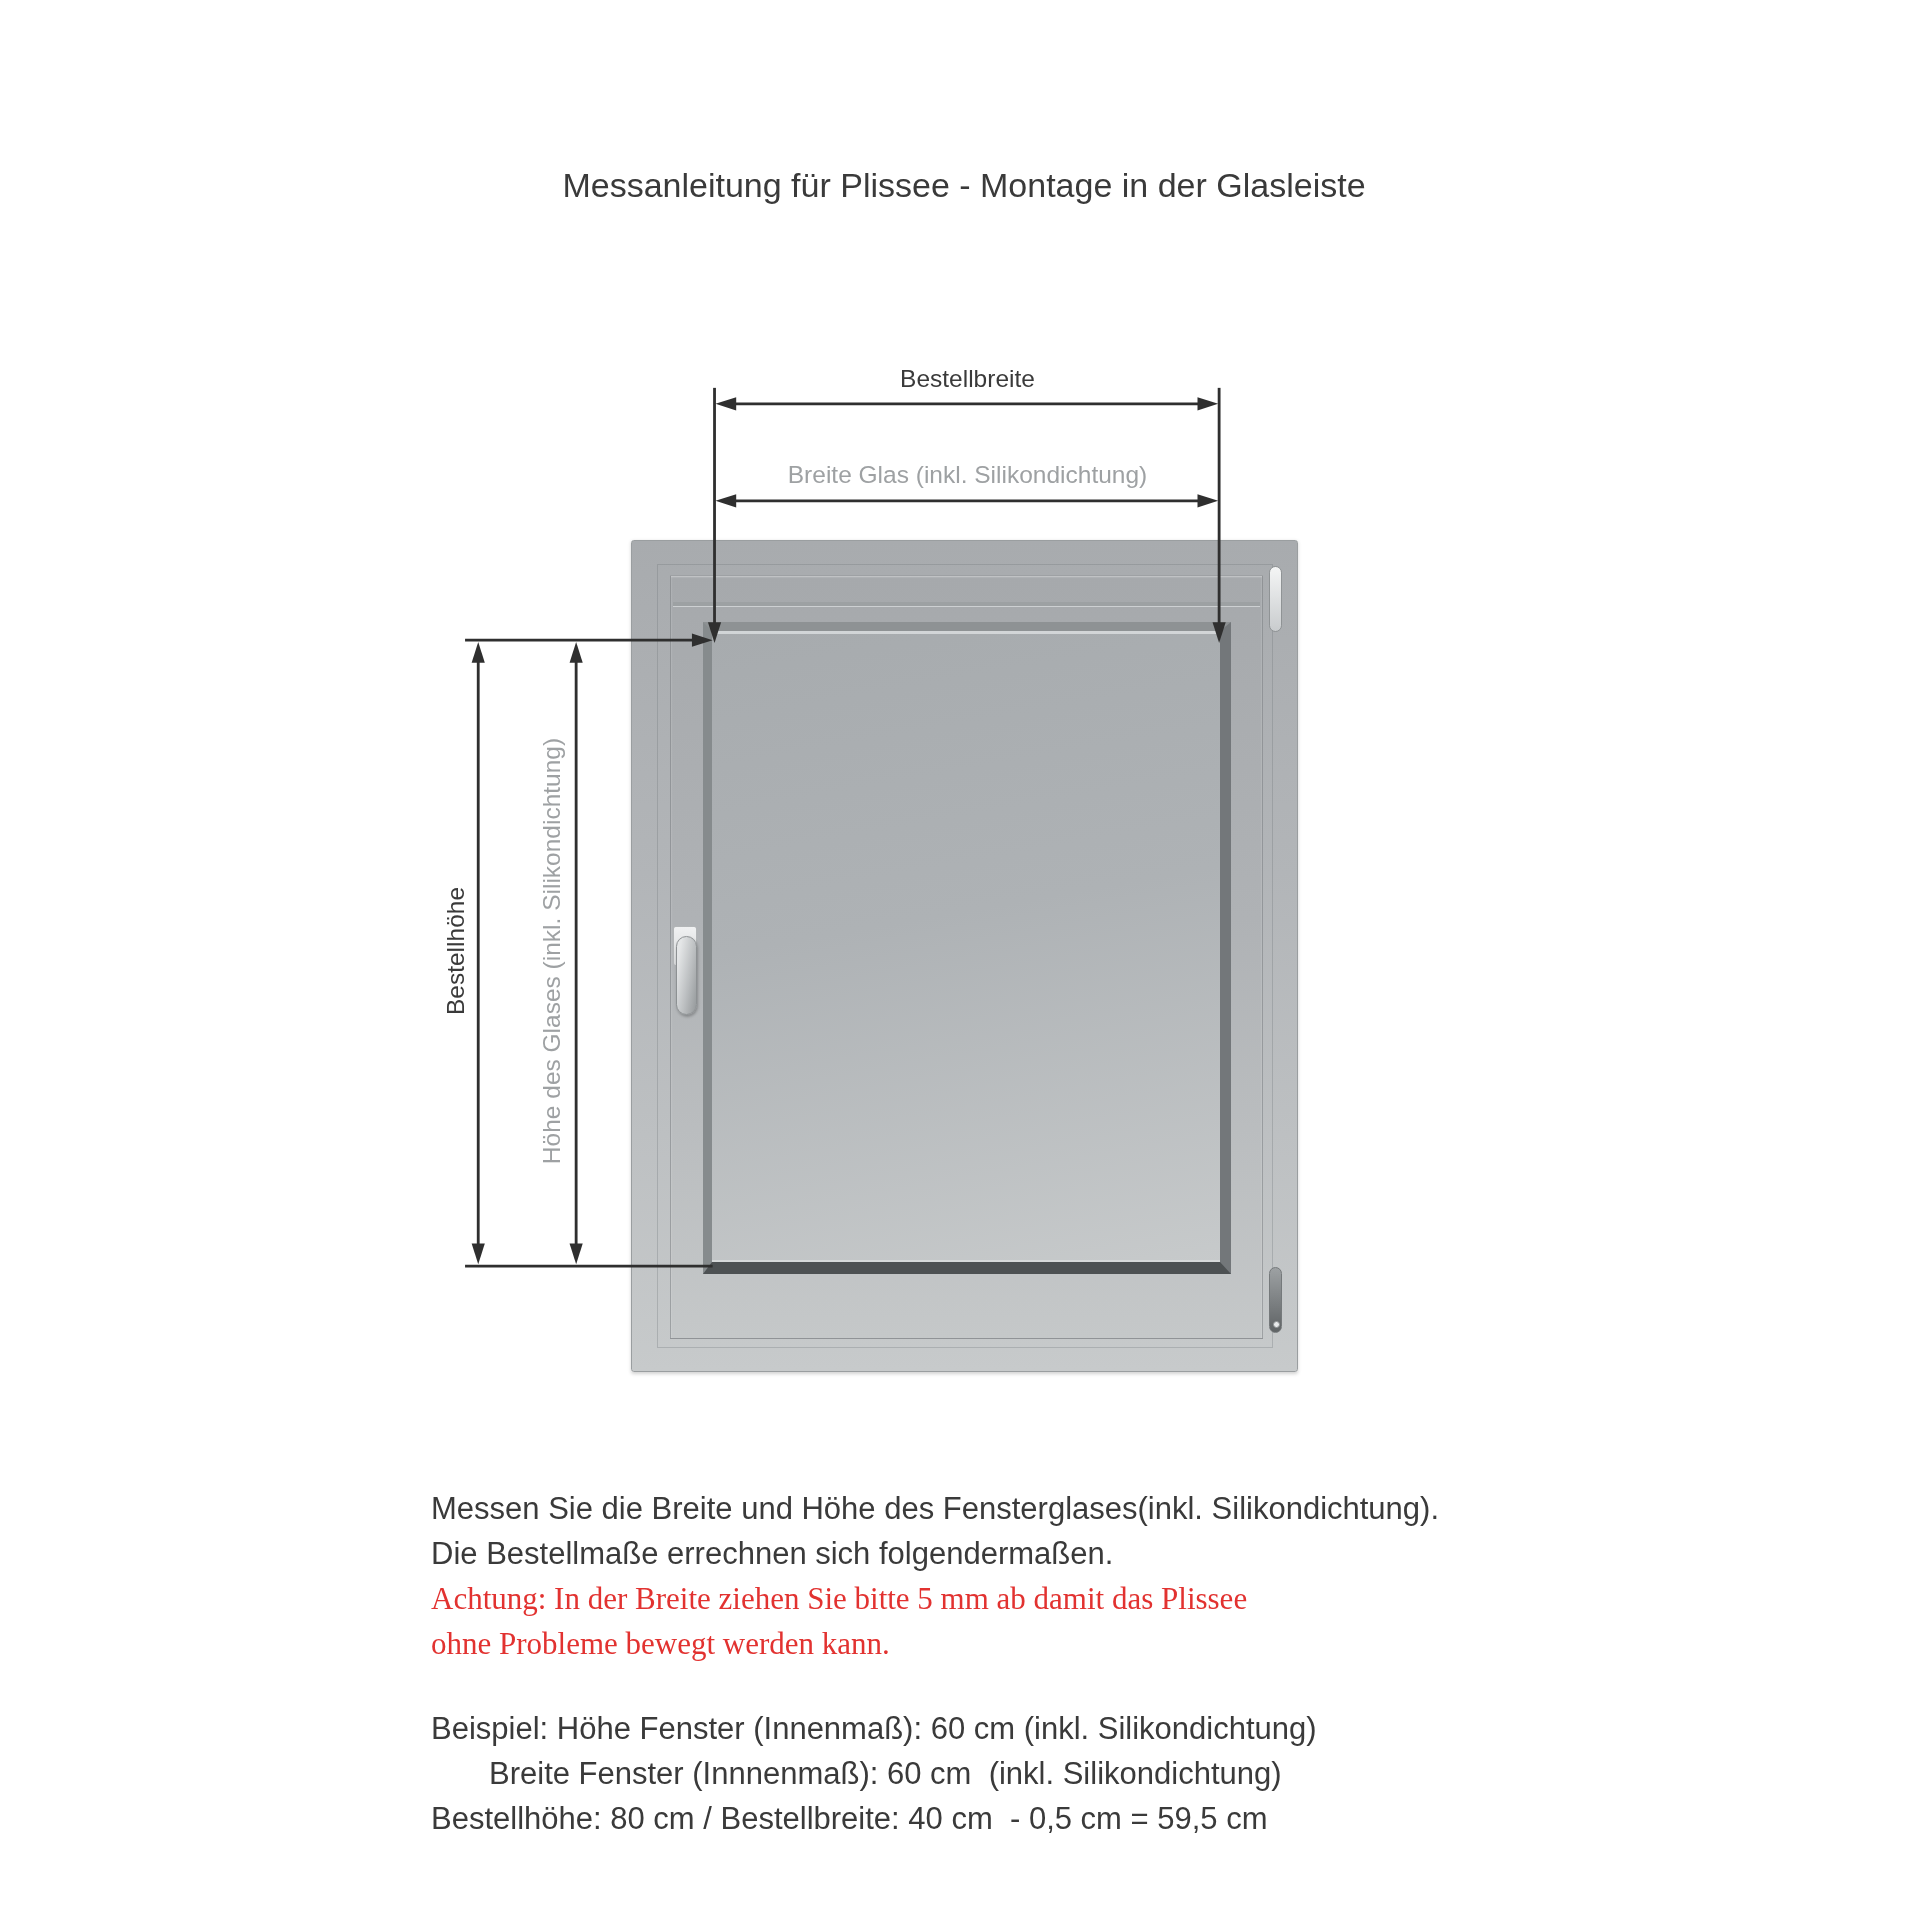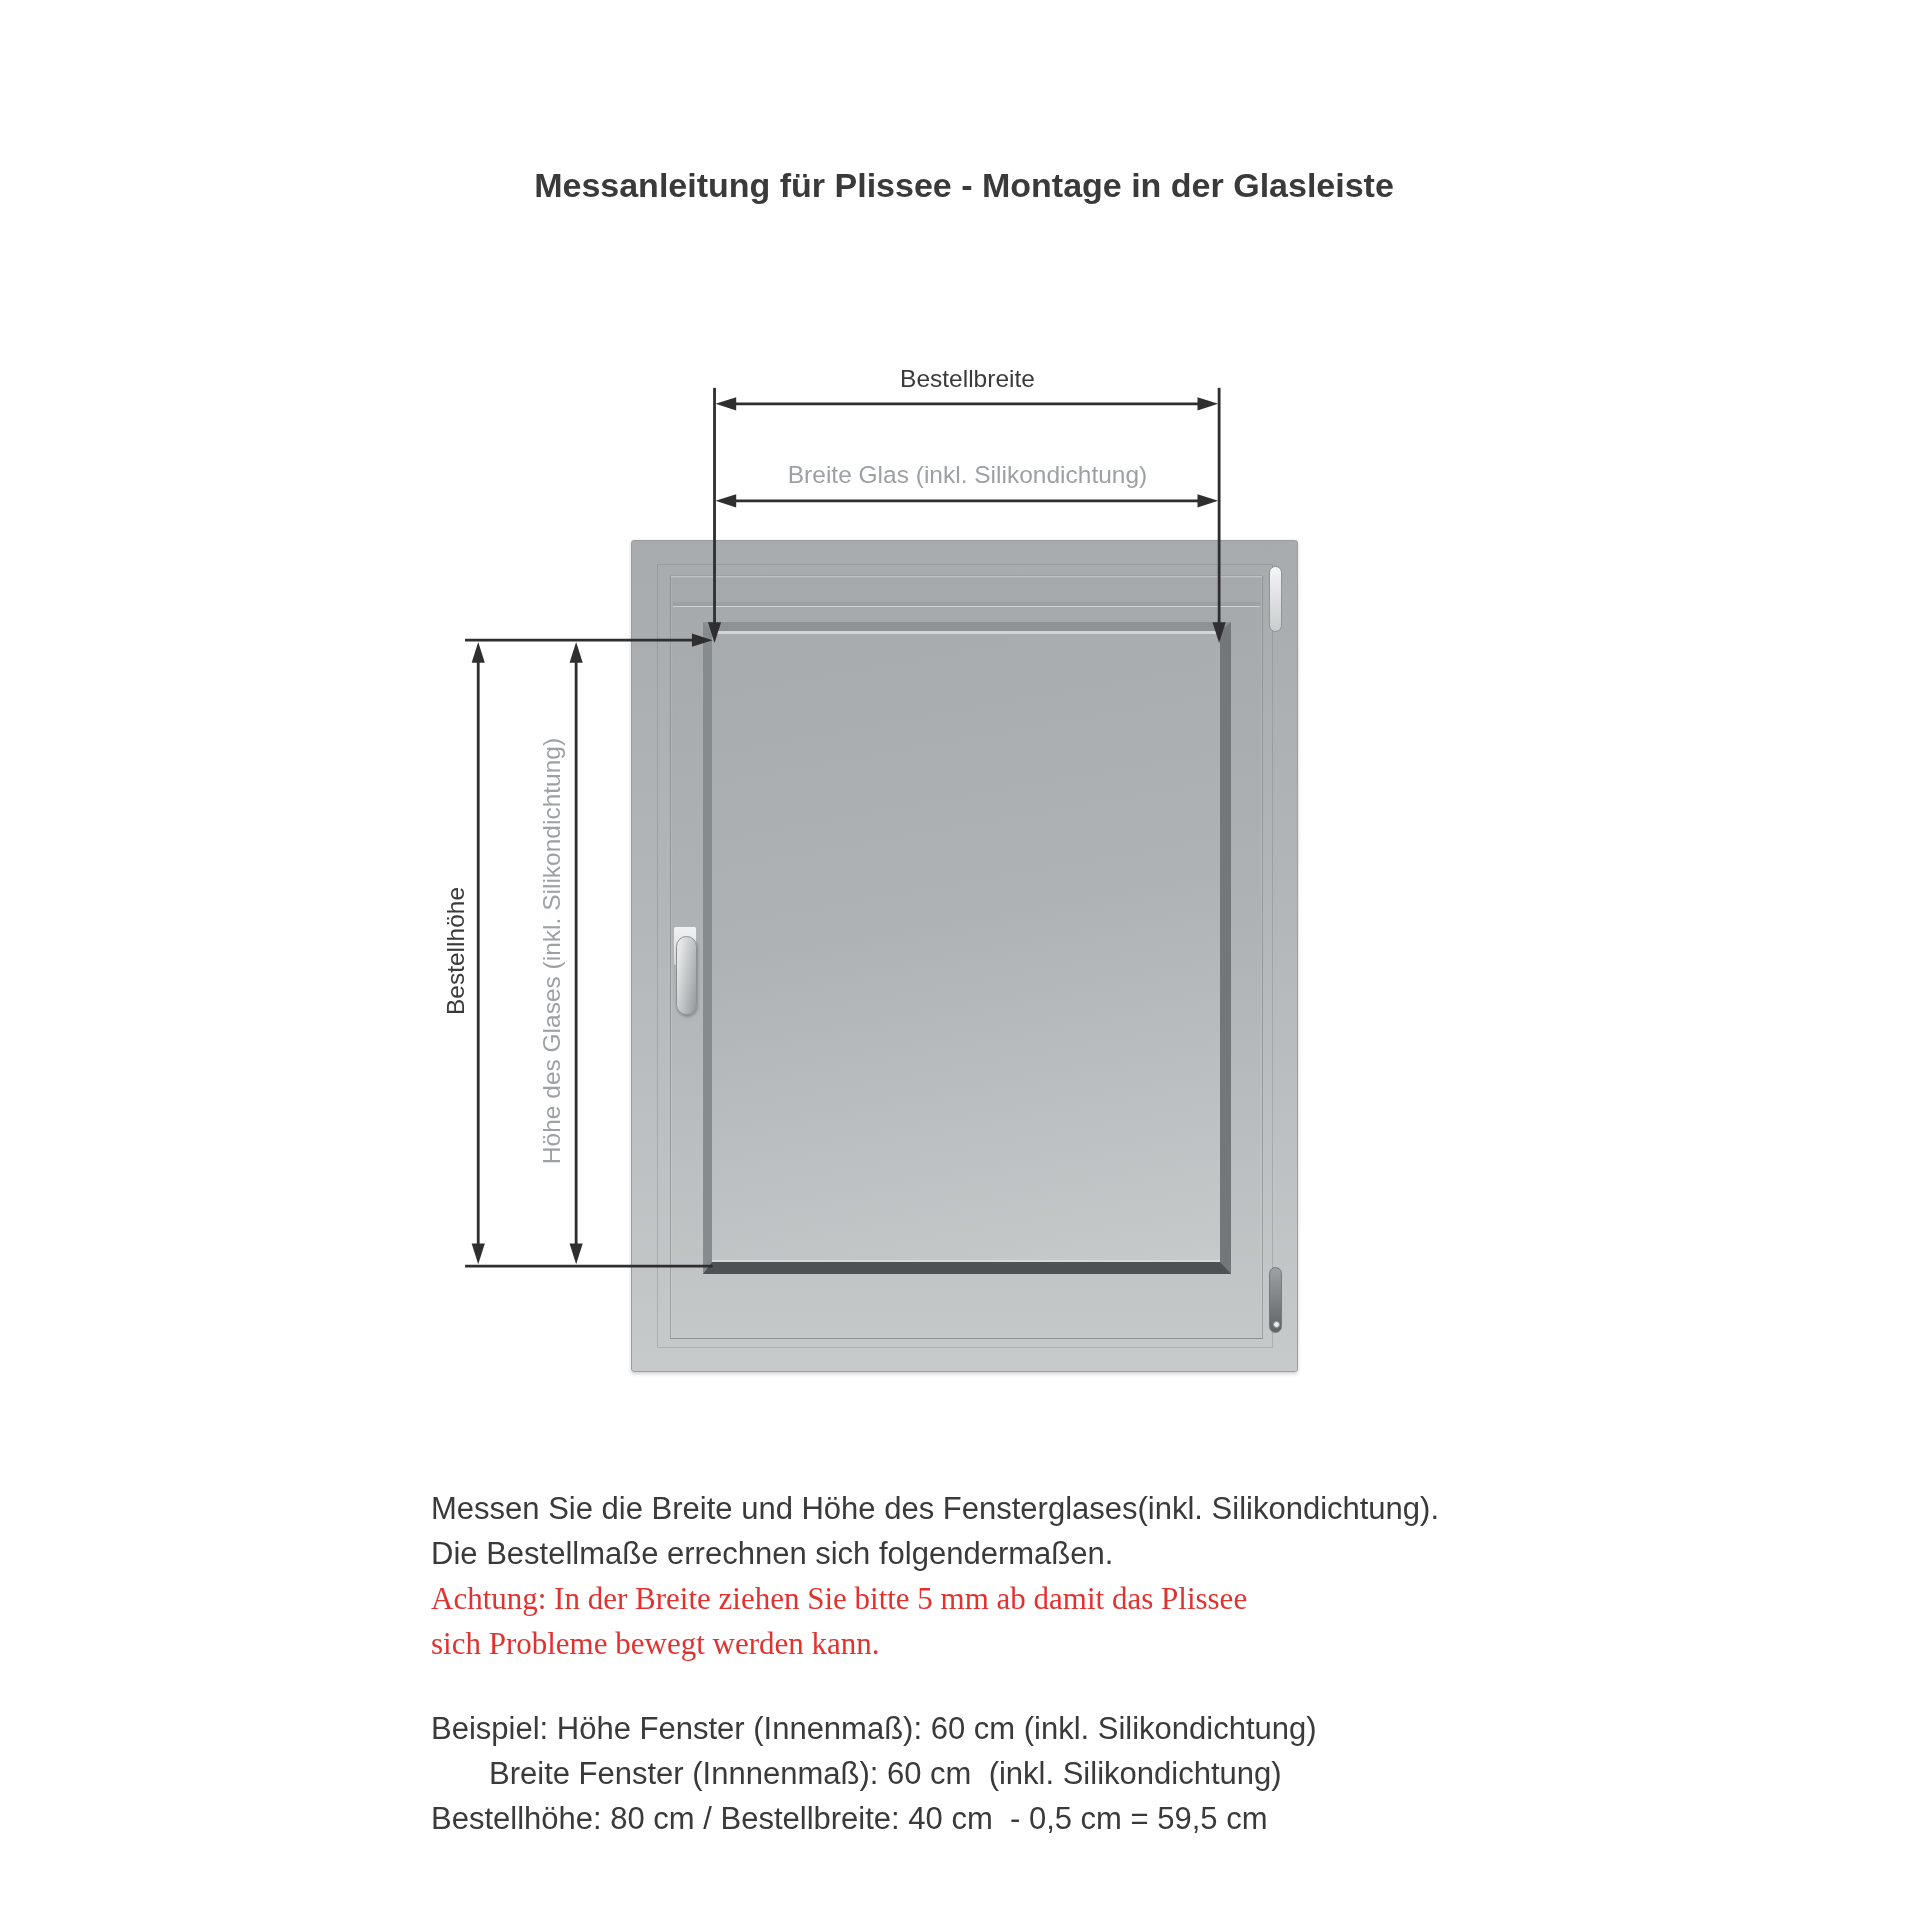--- a/index.html
+++ b/index.html
@@ -4,21 +4,21 @@
 <style>
   html,body{margin:0;padding:0;background:#ffffff;}
   #page{
     position:relative;width:1928px;height:1928px;background:#ffffff;overflow:hidden;
     font-family:"Liberation Sans","DejaVu Sans",sans-serif;
     color:var(--text-dark,#3a3a3a);
   }
   
   .page-title{
     position:absolute;left:0;top:166px;width:1928px;text-align:center;
-    font-size:34px;font-weight:700;letter-spacing:0;color:var(--text-dark,#3a3a3a);
+    font-size:34px;font-weight:400;letter-spacing:0;color:var(--text-dark,#3a3a3a);
   }
   
   .win-frame{
     position:absolute;left:631px;top:540px;width:667px;height:832px;
     background:linear-gradient(180deg,#a8abae 0%,#b2b5b8 40%,#c7cacb 100%);
     border:1.9px solid #9a9ea0;border-radius:2.8px;
     box-shadow:0 1.9px 3.8px rgba(0,0,0,0.18);
     box-sizing:border-box;
   }
   .win-groove{
@@ -152,21 +152,21 @@
 
   <div class="dim-label label-order-width">Bestellbreite</div>
   <div class="dim-label gray label-glass-width">Breite Glas (inkl. Silikondichtung)</div>
   <div class="dim-label rot label-order-height">Bestellhöhe</div>
   <div class="dim-label gray rot label-glass-height">Höhe des Glases (inkl. Silikondichtung)</div>
 
   <div class="instructions">
     <div class="textline">Messen Sie die Breite und Höhe des Fensterglases(inkl. Silikondichtung).</div>
     <div class="textline">Die Bestellmaße errechnen sich folgendermaßen.</div>
     <div class="textline warning">Achtung: In der Breite ziehen Sie bitte 5 mm ab damit das Plissee</div>
-    <div class="textline warning">sich Probleme bewegt werden kann.</div>
+    <div class="textline warning">ohne Probleme bewegt werden kann.</div>
   </div>
 
   <div class="example">
     <div class="textline">Beispiel: Höhe Fenster (Innenmaß): 60 cm (inkl. Silikondichtung)</div>
     <div class="textline indented">Breite Fenster (Innnenmaß): 60 cm  (inkl. Silikondichtung)</div>
     <div class="textline">Bestellhöhe: 80 cm / Bestellbreite: 40 cm  - 0,5 cm = 59,5 cm</div>
   </div>
 
 </div>
 

